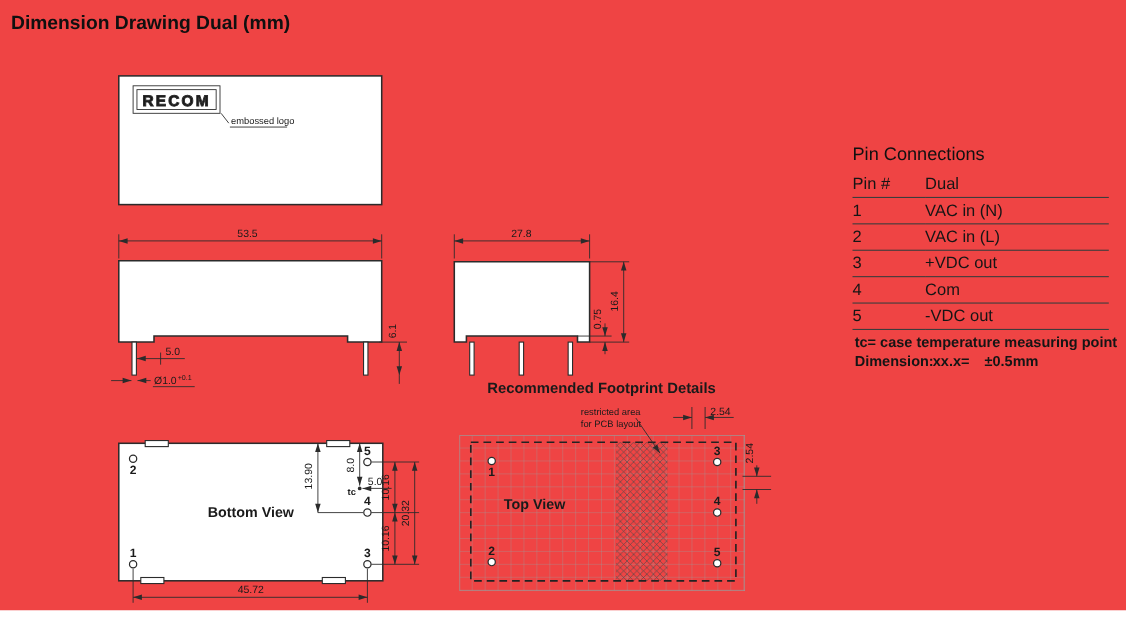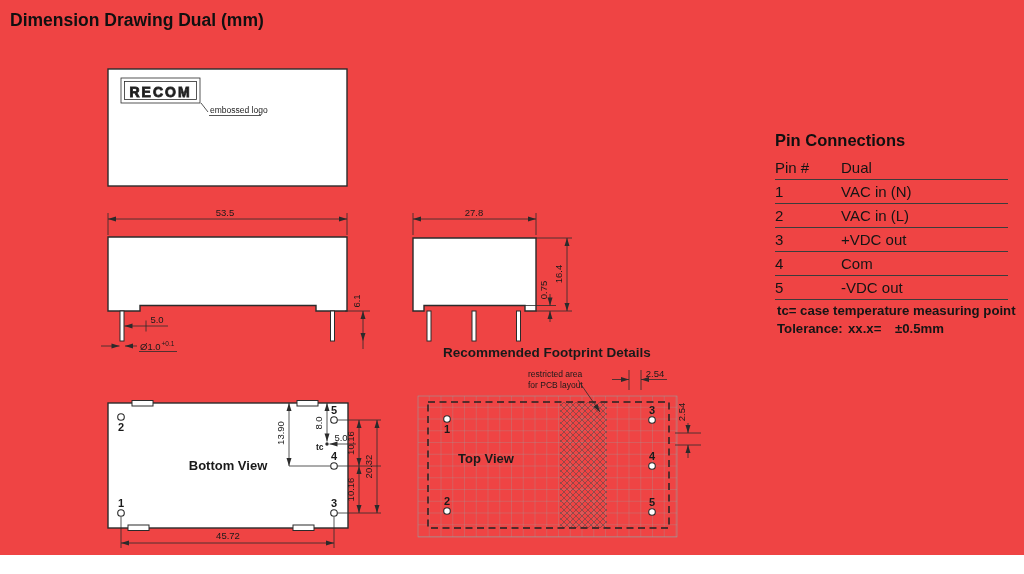--- a/index.html
+++ b/index.html
@@ -14,21 +14,21 @@
   .pin-circle{stroke:#2b2b2b;stroke-width:1.1;fill:#ffffff;}
   .tab{stroke:#2b2b2b;stroke-width:1;fill:#ffffff;}
   .dimtxt{font-size:9.5px;}
   .suptxt{font-size:6.5px;}
   .pinlbl{font-size:11px;font-weight:bold;text-anchor:middle;}
   .viewlbl{font-size:13px;font-weight:bold;text-anchor:middle;}
   .smalltxt{font-size:8.5px;}
   .headtxt{font-size:13.5px;font-weight:bold;}
   .logotxt{font-size:14px;font-weight:bold;letter-spacing:2px;fill:#ffffff;stroke:#2b2b2b;stroke-width:0.9;text-anchor:middle;}
   .pin-table{position:absolute;left:775px;top:131px;width:233px;}
-  .pin-table .heading{font-size:16.5px;font-weight:bold;margin:0 0 6px 0;color:#101010;}
+  .pin-table .heading{font-size:16.5px;font-weight:normal;margin:0 0 6px 0;color:#101010;}
   .pin-table table{width:100%;border-collapse:collapse;font-size:15px;color:#151515;}
   .pin-table td{border-bottom:1.4px solid #3c3c3c;height:23px;text-align:left;padding:0;}
   .pin-table td.c1{width:66px;}
   .notes{position:absolute;left:777px;top:303px;width:244px;font-size:13.2px;color:#151515;font-weight:bold;}
   .notes .nrow{position:relative;height:18px;}
   .notes .nrow span{position:absolute;top:0;white-space:nowrap;}
 </style>
 </head>
 <body>
 
@@ -250,19 +250,19 @@
         </tr>
       </tbody>
     </table>
   </div>
 
   <div class="notes">
     <div class="nrow">
       <span style="left:0px">tc= case temperature measuring point</span>
     </div>
     <div class="nrow">
-      <span style="left:0px">Tolerance:</span>
+      <span style="left:0px">Dimension:</span>
       <span style="left:71px">xx.x=</span>
       <span style="left:118px">±0.5mm</span>
     </div>
   </div>
 
 </div>
 
 </body></html>

